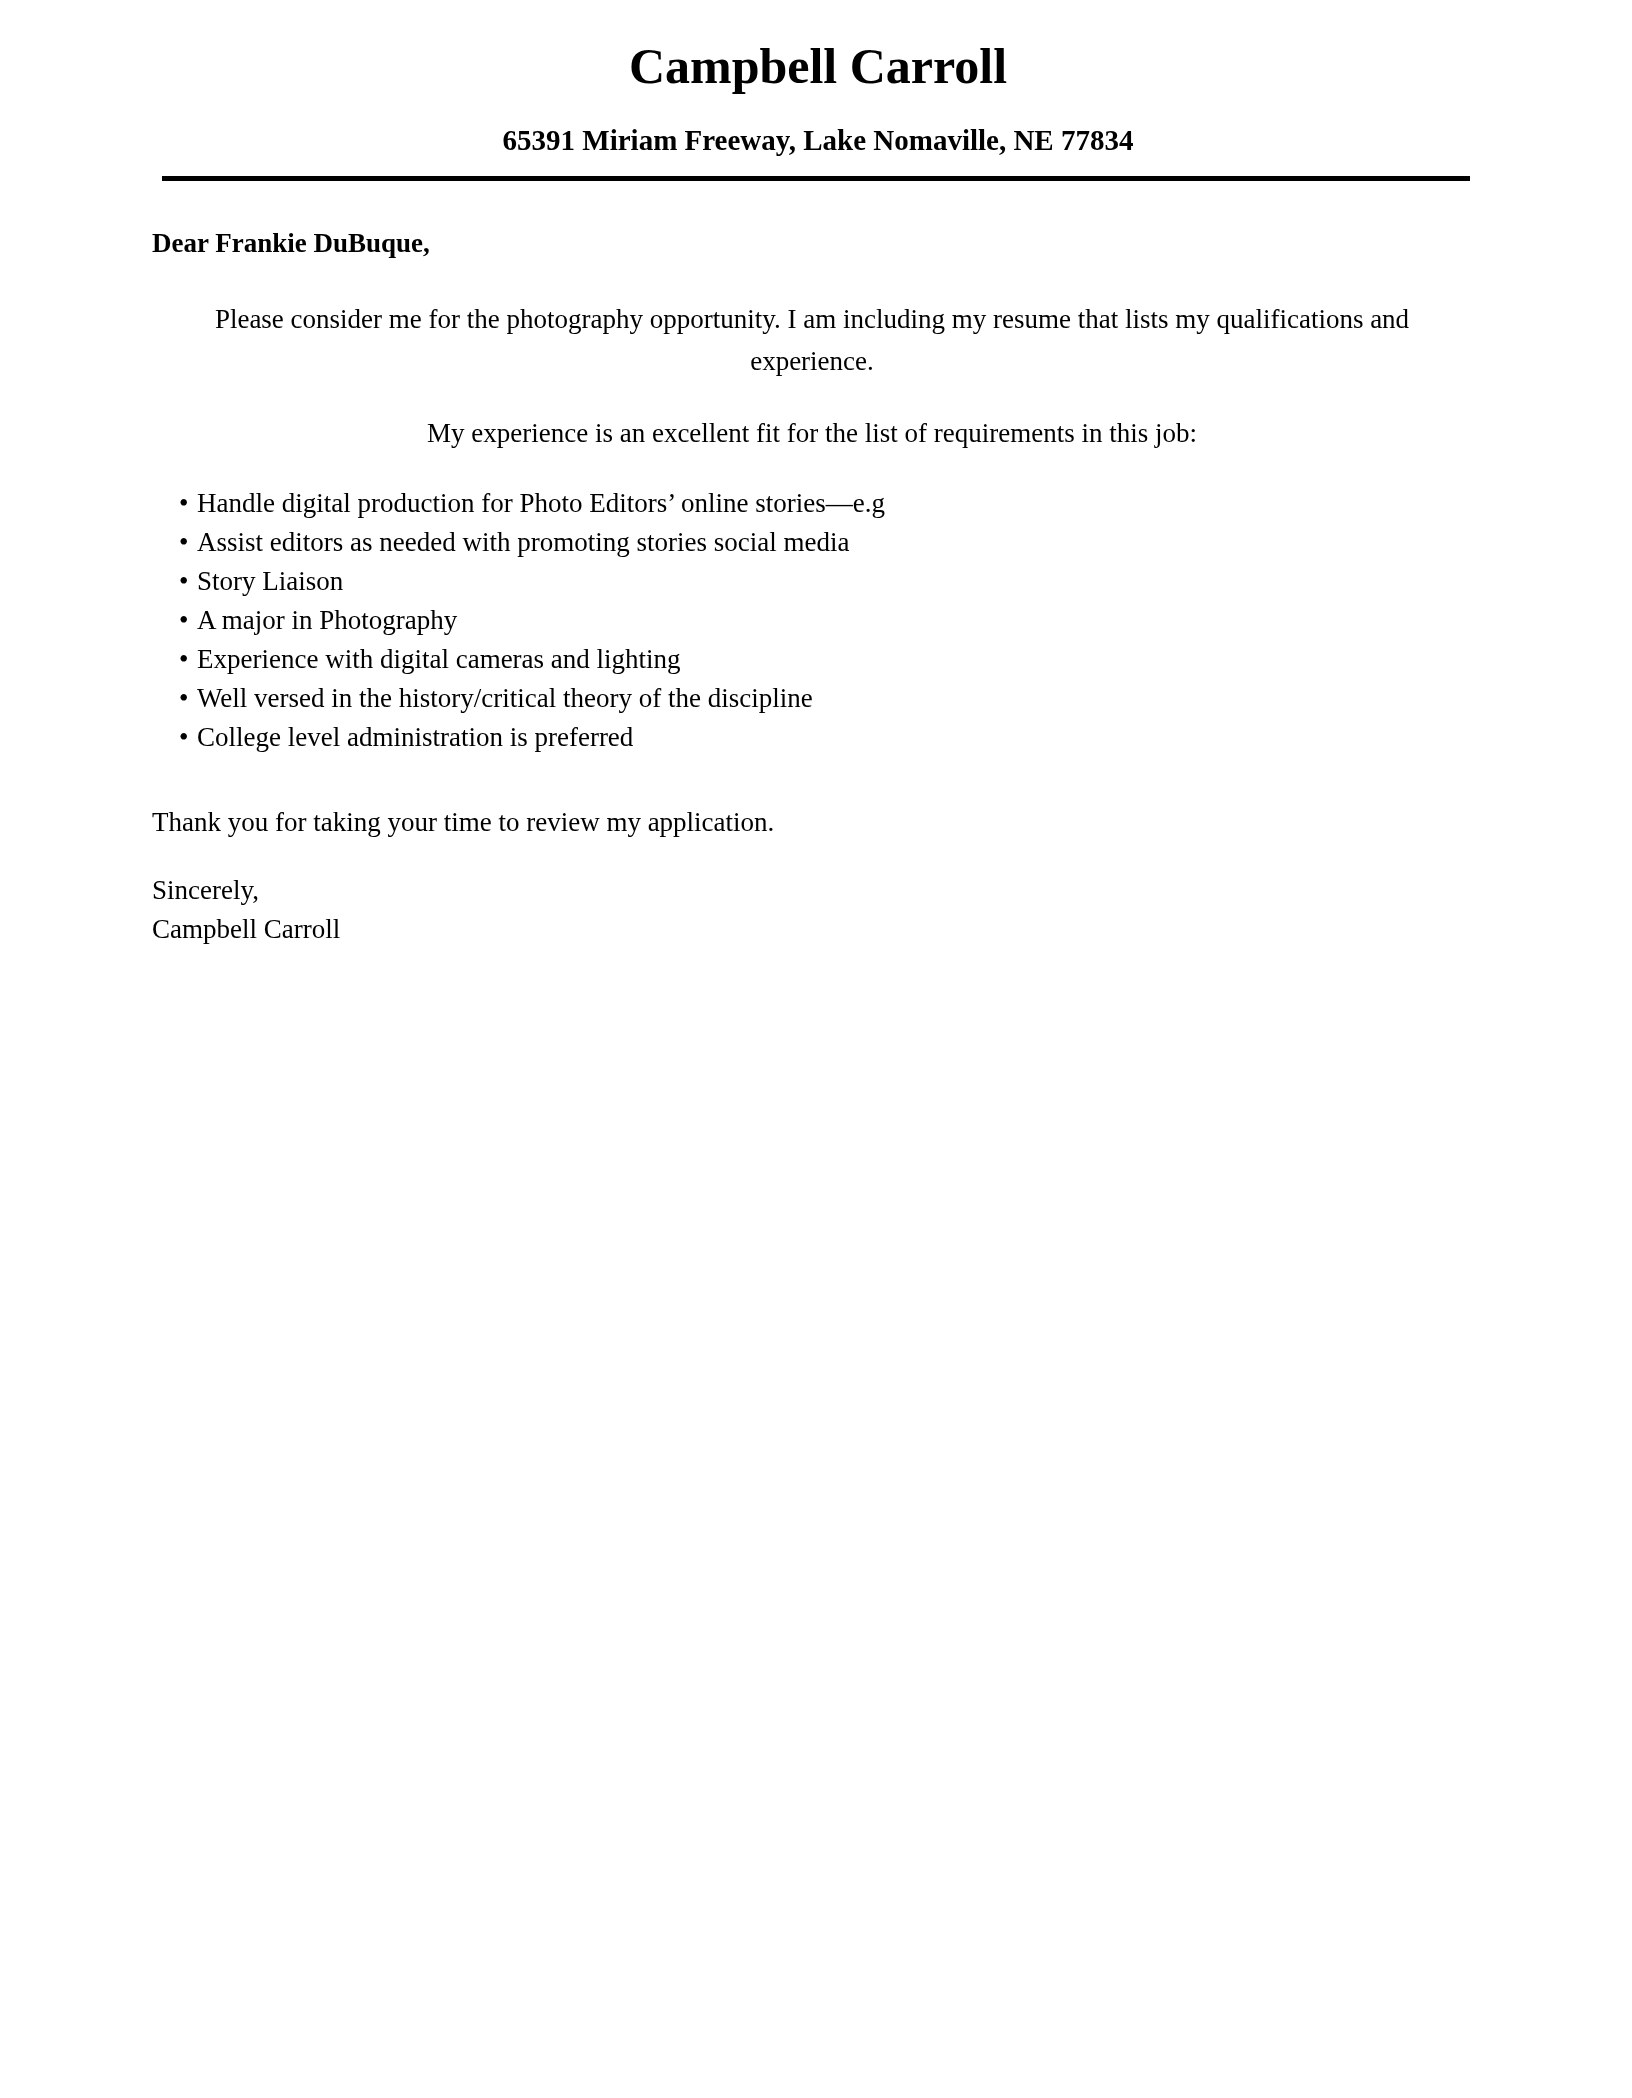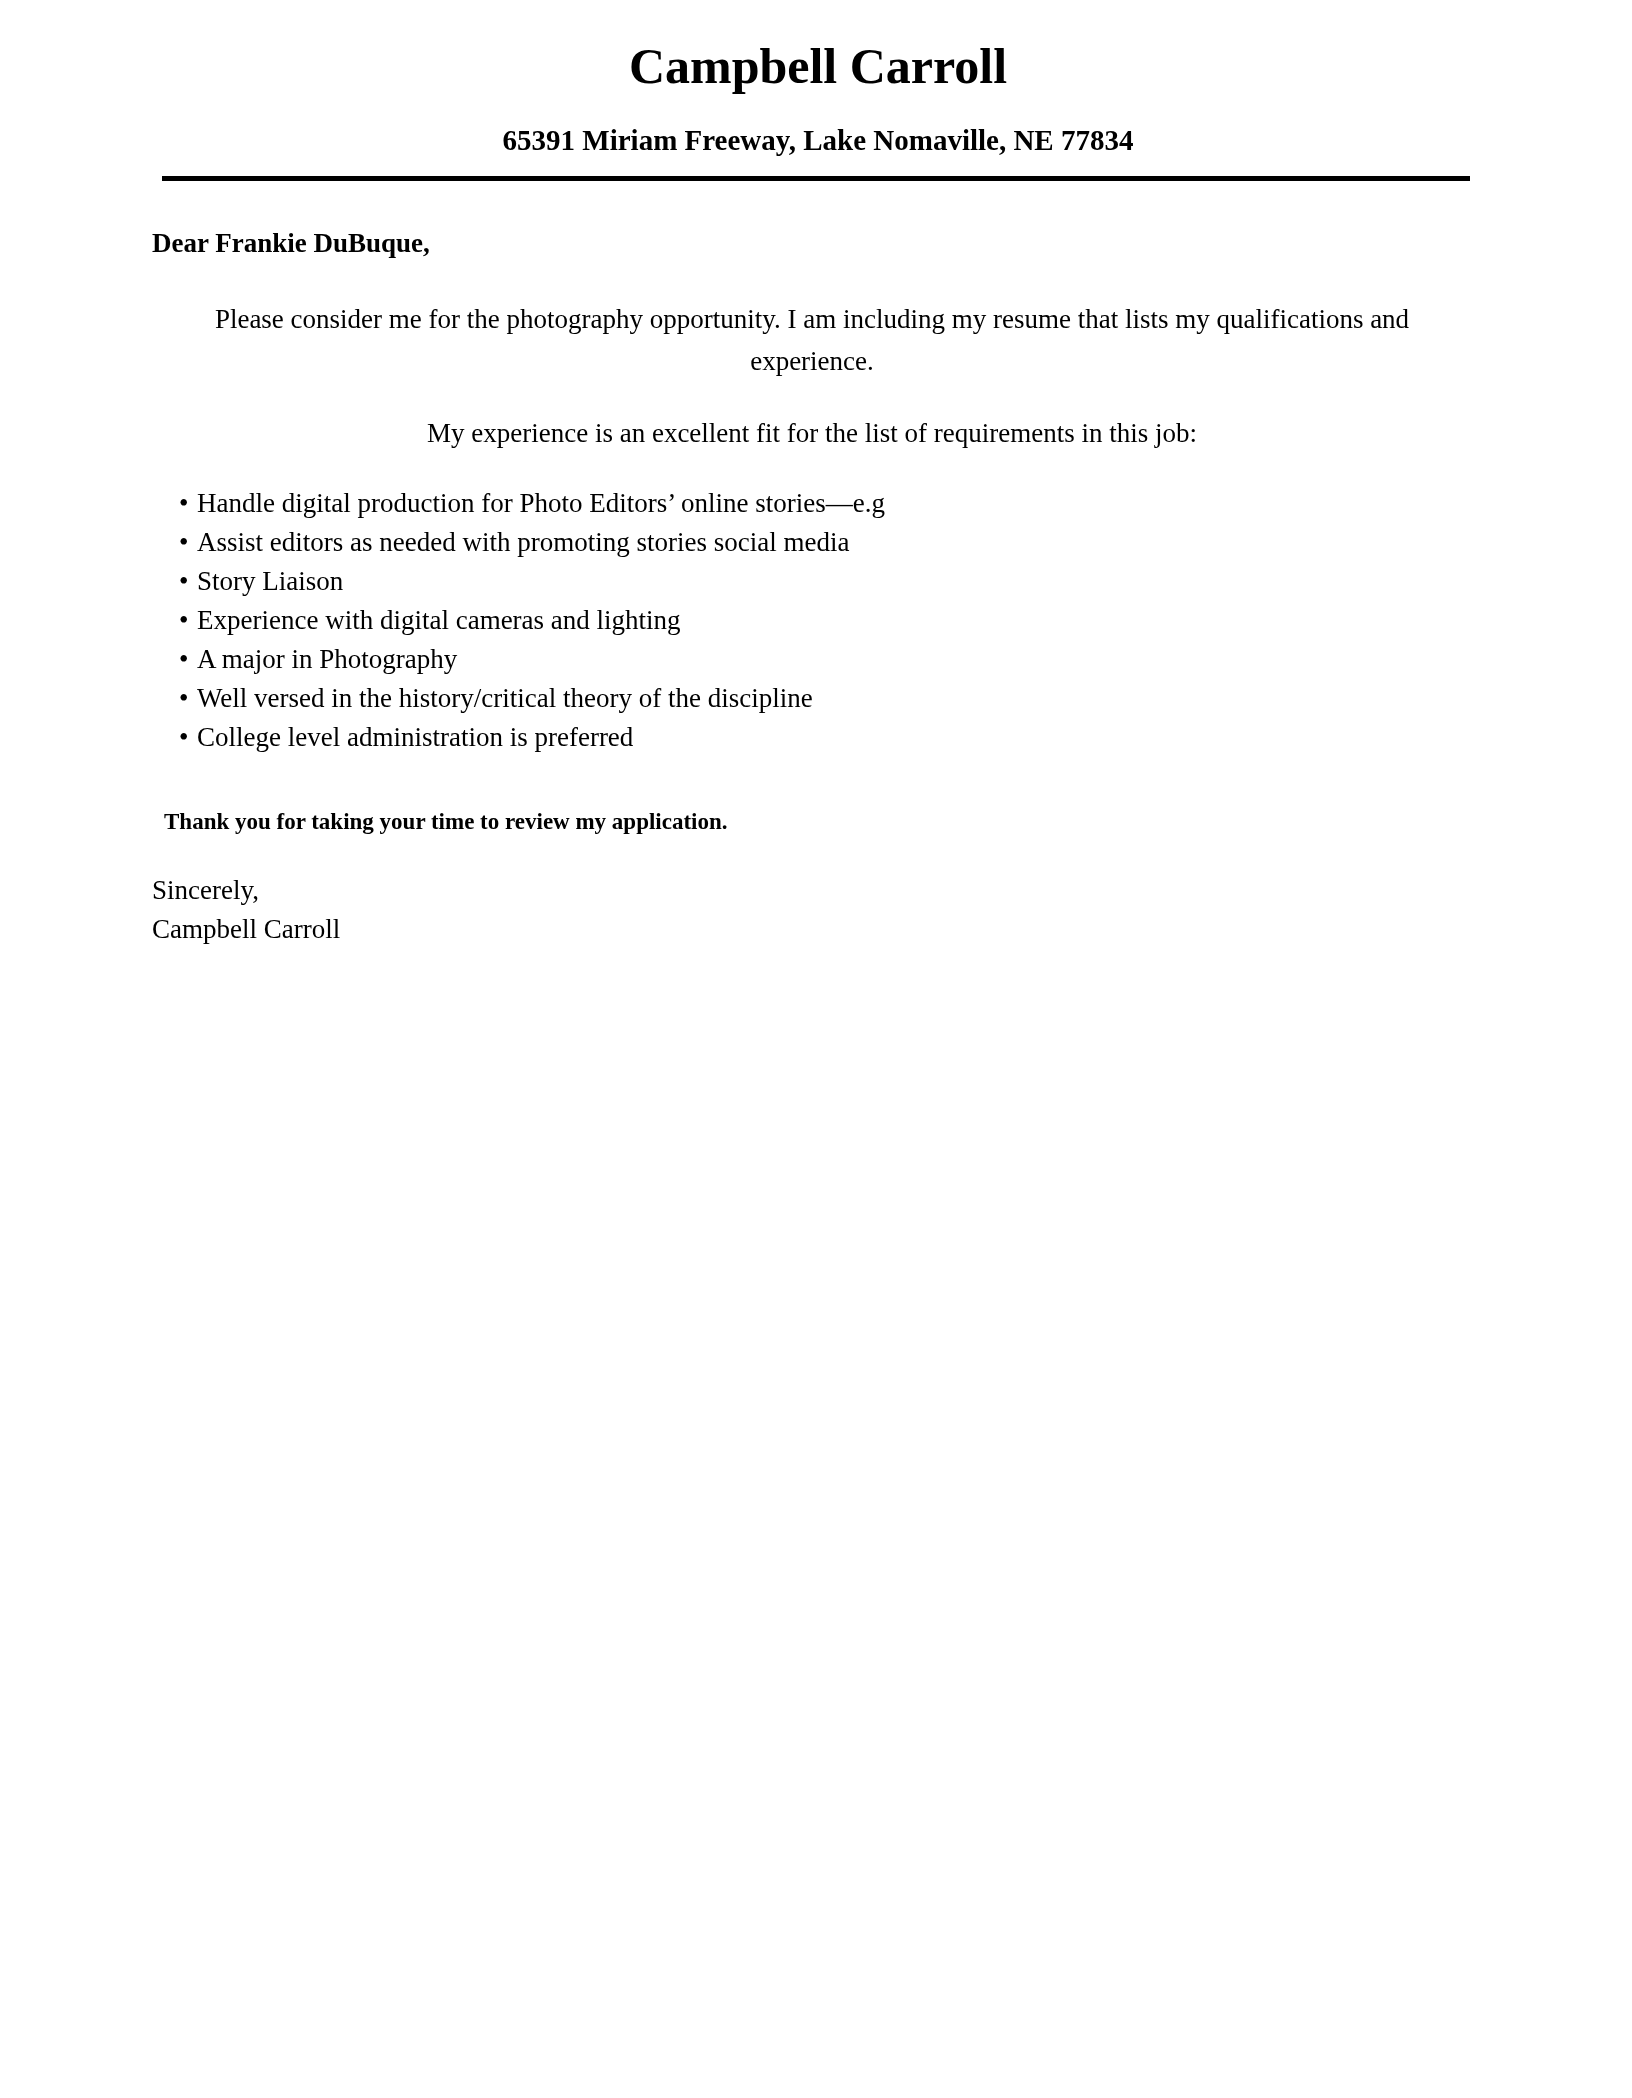--- a/index.html
+++ b/index.html
@@ -70,23 +70,23 @@
     line-height: 42px;
     text-align: center;
   }
   p.salutation {
     margin: 0 0 34px 0;
     font-weight: bold;
     font-size: 27px;
     line-height: 42px;
   }
   p.closing-bold {
-    margin: 0 0 28px 12px;
-    font-weight: bold;
-    font-size: 23px;
+    margin: 0 0 28px 0;
+    font-weight: normal;
+    font-size: 27px;
     line-height: 42px;
   }
   .sign-off {
     font-size: 27px;
     line-height: 39px;
   }
   .sign-off div {
     font-size: 27px;
     line-height: 39px;
   }
@@ -131,22 +131,22 @@
 
       <p class="para">Please consider me for the photography opportunity. I am including my resume that lists my qualifications and experience.</p>
 
 
       <p class="para">My experience is an excellent fit for the list of requirements in this job:</p>
 
       <ul class="req-list">
         <li>Handle digital production for Photo Editors’ online stories—e.g</li>
         <li>Assist editors as needed with promoting stories social media</li>
         <li>Story Liaison</li>
+        <li>A major in Photography</li>
         <li>Experience with digital cameras and lighting</li>
-        <li>A major in Photography</li>
         <li>Well versed in the history/critical theory of the discipline</li>
         <li>College level administration is preferred</li>
       </ul>
 
       <p class="closing-bold">Thank you for taking your time to review my application.</p>
 
       <div class="sign-off">
         <div>Sincerely,</div>
         <div>Campbell Carroll</div>
       </div>

